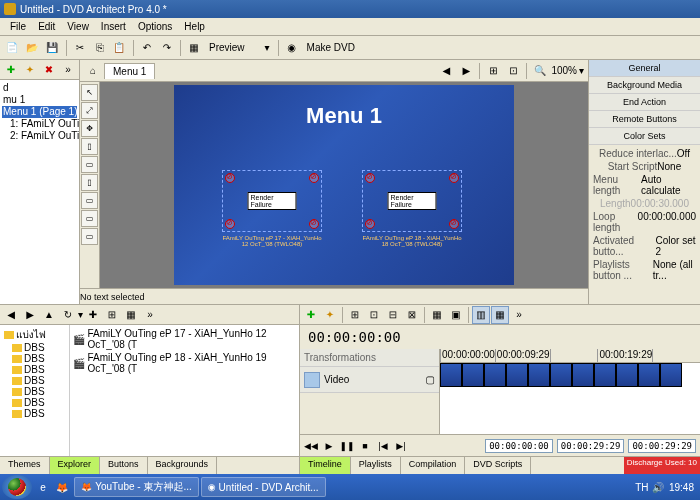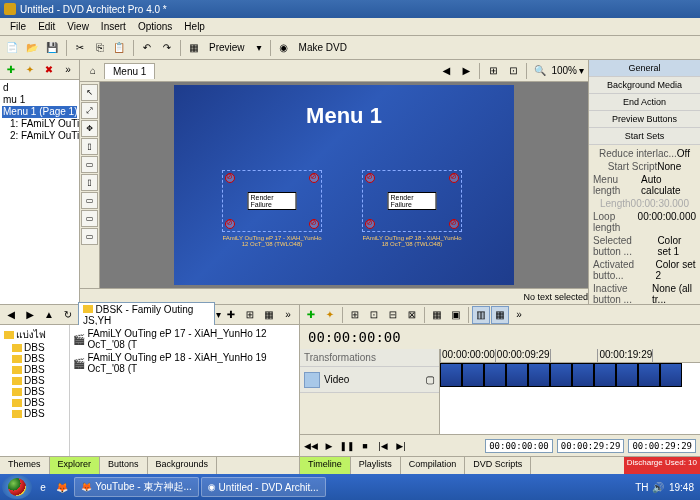--- a/index.html
+++ b/index.html
@@ -5,21 +5,21 @@
 *{margin:0;padding:0;box-sizing:border-box;font-family:Tahoma,Arial,sans-serif;font-size:10px;}
 body{background:#e8e8e8;overflow:hidden;}
 .win{width:700px;height:500px;background:#ece9d8;display:flex;flex-direction:column;}
 .titlebar{height:18px;background:linear-gradient(#3b6db0,#2a5a9e);color:#fff;display:flex;align-items:center;padding:0 4px;font-size:10px;}
 .titlebar .icon{width:12px;height:12px;background:#d4a017;border-radius:2px;margin-right:4px;}
 .menubar{height:18px;background:#ece9d8;display:flex;align-items:center;padding:0 4px;border-bottom:1px solid #aca899;}
 .menubar span{padding:14px 6px;cursor:default;}
 .toolbar{height:24px;background:#ece9d8;display:flex;align-items:center;padding:0 4px;border-bottom:1px solid #aca899;gap:2px;}
 .tbtn{width:18px;height:18px;border:1px solid transparent;display:flex;align-items:center;justify-content:center;font-size:10px;}
 .sep{width:1px;height:16px;background:#aca899;margin:0 2px;}
-.tlabel{padding:0 4px;display:flex;align-items:center;gap:12px;}
+.tlabel{padding:0 4px;display:flex;align-items:center;gap:20px;}
 .main{flex:1;display:flex;min-height:0;}
 .leftcol{width:80px;display:flex;flex-direction:column;border-right:1px solid #aca899;}
 .lefttool{height:20px;display:flex;align-items:center;padding:0 2px;gap:1px;border-bottom:1px solid #aca899;}
 .tree{flex:1;background:#fff;padding:2px;overflow:hidden;font-size:9px;line-height:12px;}
 .tree .item{white-space:nowrap;padding:0 1px;}
 .tree .sel{background:#316ac5;color:#fff;}
 .midcol{flex:1;display:flex;flex-direction:column;min-width:0;}
 .workhead{height:22px;display:flex;align-items:center;border-bottom:1px solid #aca899;padding:0 4px;gap:2px;}
 .workhead .tab{background:#fff;border:1px solid #aca899;border-bottom:none;padding:2px 8px;font-size:10px;}
 .workhead .spacer{flex:1;}
@@ -30,21 +30,21 @@
 .menu-bg{width:340px;height:200px;background:linear-gradient(135deg,#1e3c8c 0%,#2e5ab8 40%,#1e3c8c 100%);position:relative;}
 .menu-title{color:#fff;font-size:22px;font-weight:bold;text-align:center;padding-top:18px;}
 .menu-btn{position:absolute;width:100px;height:62px;border:1px dashed #88aaff;}
 .menu-btn.b1{left:48px;top:85px;}
 .menu-btn.b2{left:188px;top:85px;}
 .rf{position:absolute;background:#fff;border:1px solid #000;font-size:7px;padding:1px 2px;left:50%;top:50%;transform:translate(-50%,-50%);}
 .mb-cap{position:absolute;font-size:6px;color:#ffcc66;text-align:center;width:100px;top:150px;}
 .mb-cap.c1{left:48px;}.mb-cap.c2{left:188px;}
 .ci{position:absolute;width:10px;height:10px;border:1px solid #c00;border-radius:50%;background:rgba(255,200,200,0.3);}
 .ci::after{content:"⊘";color:#c00;font-size:8px;position:absolute;left:0;top:-2px;}
-.statusbar{height:16px;background:#ece9d8;border-top:1px solid #aca899;text-align:right;font-size:9px;line-height:16px;}
+.statusbar{height:16px;background:#ece9d8;border-top:1px solid #aca899;text-align:left;font-size:9px;line-height:16px;}
 .rightcol{width:112px;border-left:1px solid #aca899;display:flex;flex-direction:column;background:#ece9d8;}
 .rhead{background:#a8c8e8;padding:3px 4px;font-size:9px;font-weight:bold;border-bottom:1px solid #7a9cc6;}
 .rbtn{padding:3px 4px;font-size:9px;background:#e8e8e0;border-bottom:1px solid #ccc;text-align:center;}
 .rbtn.sel{background:#c8d8e8;}
 .rprops{padding:2px;font-size:8px;}
 .rprops div{display:flex;justify-content:center;padding:1px 2px;}
 .rprops .k{color:#555;}
 .bottom{height:170px;display:flex;border-top:1px solid #aca899;}
 .bleft{width:300px;display:flex;flex-direction:column;border-right:1px solid #aca899;}
 .bltool{height:20px;display:flex;align-items:center;padding:0 2px;gap:1px;border-bottom:1px solid #aca899;}
@@ -188,22 +188,22 @@
           </div>
         </div>
       </div>
       <div class="statusbar">No text selected</div>
     </div>
 
     <div class="rightcol">
       <div class="rbtn sel">General</div>
       <div class="rbtn">Background Media</div>
       <div class="rbtn">End Action</div>
-      <div class="rbtn">Preview Buttons</div>
-      <div class="rbtn">Start Sets</div>
+      <div class="rbtn">Remote Buttons</div>
+      <div class="rbtn">Color Sets</div>
       <div class="rprops">
         <div>
             <span class="k">Reduce interlac...</span>
             <span>Off</span>
           </div>
         <div>
             <span class="k">Start Script</span>
             <span>None</span>
           </div>
         <div>
@@ -212,43 +212,38 @@
           </div>
         <div>
             <span class="k" style="color:#aaa">Length</span>
             <span style="color:#aaa">00:00:30.000</span>
           </div>
         <div>
             <span class="k">Loop length</span>
             <span>00:00:00.000</span>
           </div>
         <div>
-            <span class="k">Selected button ...</span>
-            <span>Color set 1</span>
-          </div>
-        <div>
             <span class="k">Activated butto...</span>
             <span>Color set 2</span>
           </div>
         <div>
-            <span class="k">Inactive button ...</span>
+            <span class="k">Playlists button ...</span>
             <span>None (all tr...</span>
           </div>
       </div>
     </div>
   </div>
 
   <div class="bottom">
     <div class="bleft">
       <div class="bltool">
         <span class="tbtn">◀</span>
         <span class="tbtn">▶</span>
         <span class="tbtn">▲</span>
         <span class="tbtn">↻</span>
-        <span class="addrbar"><span class="folder"></span> <span>DBSK - Family Outing JS,YH</span></span>
         <span>▾</span>
         <span class="tbtn">✚</span>
         <span class="tbtn">⊞</span>
         <span class="tbtn">▦</span>
         <span class="tbtn">»</span>
       </div>
       <div class="explorer">
         <div class="dirtree">
           <div class="d">
               <span class="folder"></span>

